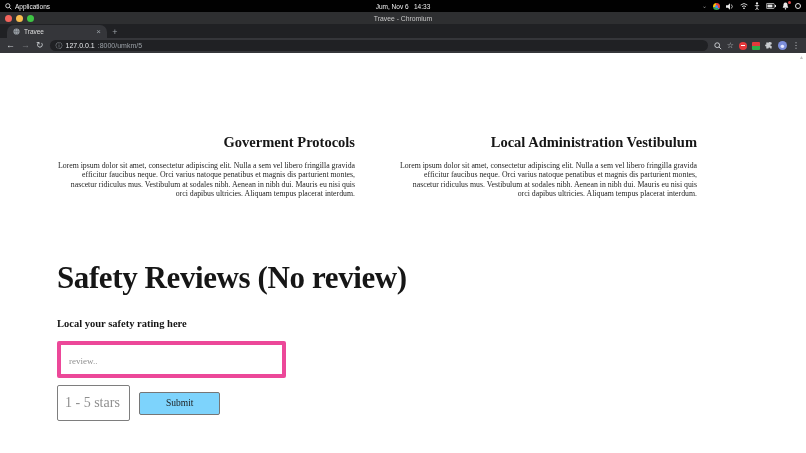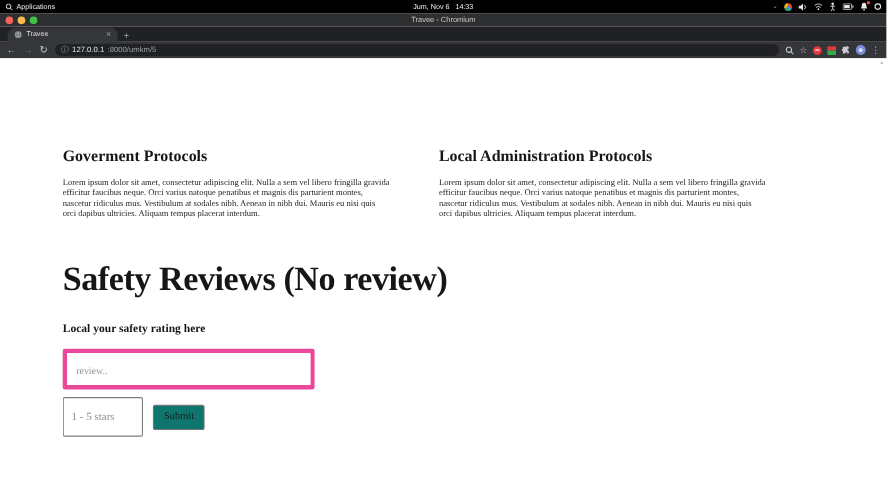--- a/index.html
+++ b/index.html
@@ -65,35 +65,35 @@
             color:#e8eaff; font-size:6px; }
   .kebab { color:#c8cbcf; font-size:8px; letter-spacing:0; }
 
   
   .page { height:400px; background:#fff; position:relative;
           font-family:"Liberation Serif", serif; color:#161616; }
   .scroll-arrow { position:absolute; top:2px; right:2px; color:#c4c4c4; font-size:5px; }
   .content { padding:58px 0 0 57px; }
   h1 { font-size:31px; font-weight:700; letter-spacing:-0.4px; line-height:1; }
   .cols { display:flex; gap:44px; margin-top:23px; }
-  .col { width:298px; }
+  .col { width:298px;text-align:right; }
   .col h2 { font-size:14.5px; font-weight:700; margin-bottom:10px; }
   .col p { font-size:7.8px; line-height:1.2; color:#1d1d1d; }
-  .reviews-h1 { margin-top:40px; }
+  .reviews-h1 { margin-top:64px; }
   .form-label { font-size:10.5px; font-weight:700; margin-top:25px; }
   .review-ta { display:block; margin-top:12px; width:229px; height:37px;
                border:4px solid #ec4899; border-radius:2px; padding:11px 8px;
                font-family:"Liberation Serif", serif; font-size:9px; color:#222;
                resize:none; outline:none; background:#fff; }
   .review-ta::placeholder, .stars-in::placeholder { color:#8f8f8f; }
   .form-row { display:flex; align-items:center; gap:9px; margin-top:7px; }
   .stars-in { width:73px; height:36px; border:1px solid #7e7e7e; border-radius:2px;
-              padding:12px 7px; font-family:"Liberation Serif", serif; font-size:10px;
+              padding:12px 7px; font-family:"Liberation Serif", serif; font-size:14px;
               color:#222; outline:none; background:#fff; }
-  .submit-btn { height:23px; padding:0 9px; background:#0f766e; border:1px solid #767676;
+  .submit-btn { height:23px; padding:0 26px; background:#7dd3fc; border:1px solid #767676;
                 border-radius:2px; font-family:"Liberation Serif", serif; font-size:9.5px;
                 color:#1d1d1d; }
   svg { display:block; }
 </style>
 </head>
 <body>
 
 <div class="sysbar">
   <div class="sysbar-left">
     <span>
@@ -208,21 +208,21 @@
 <div class="page">
   <span class="scroll-arrow">▲</span>
   <div class="content">
 
     <div class="cols">
       <div class="col">
         <h2>Goverment Protocols</h2>
         <p>Lorem ipsum dolor sit amet, consectetur adipiscing elit. Nulla a sem vel libero fringilla gravida efficitur faucibus neque. Orci varius natoque penatibus et magnis dis parturient montes, nascetur ridiculus mus. Vestibulum at sodales nibh. Aenean in nibh dui. Mauris eu nisi quis orci dapibus ultricies. Aliquam tempus placerat interdum.</p>
       </div>
       <div class="col">
-        <h2>Local Administration Protocols</h2>
+        <h2>Local Administration Vestibulum</h2>
         <p>Lorem ipsum dolor sit amet, consectetur adipiscing elit. Nulla a sem vel libero fringilla gravida efficitur faucibus neque. Orci varius natoque penatibus et magnis dis parturient montes, nascetur ridiculus mus. Vestibulum at sodales nibh. Aenean in nibh dui. Mauris eu nisi quis orci dapibus ultricies. Aliquam tempus placerat interdum.</p>
       </div>
     </div>
 
     <h1 class="reviews-h1">Safety Reviews (No review)</h1>
 
     <div class="form-label">Local your safety rating here</div>
 
     <textarea class="review-ta" placeholder="review.." style=""></textarea>
 

